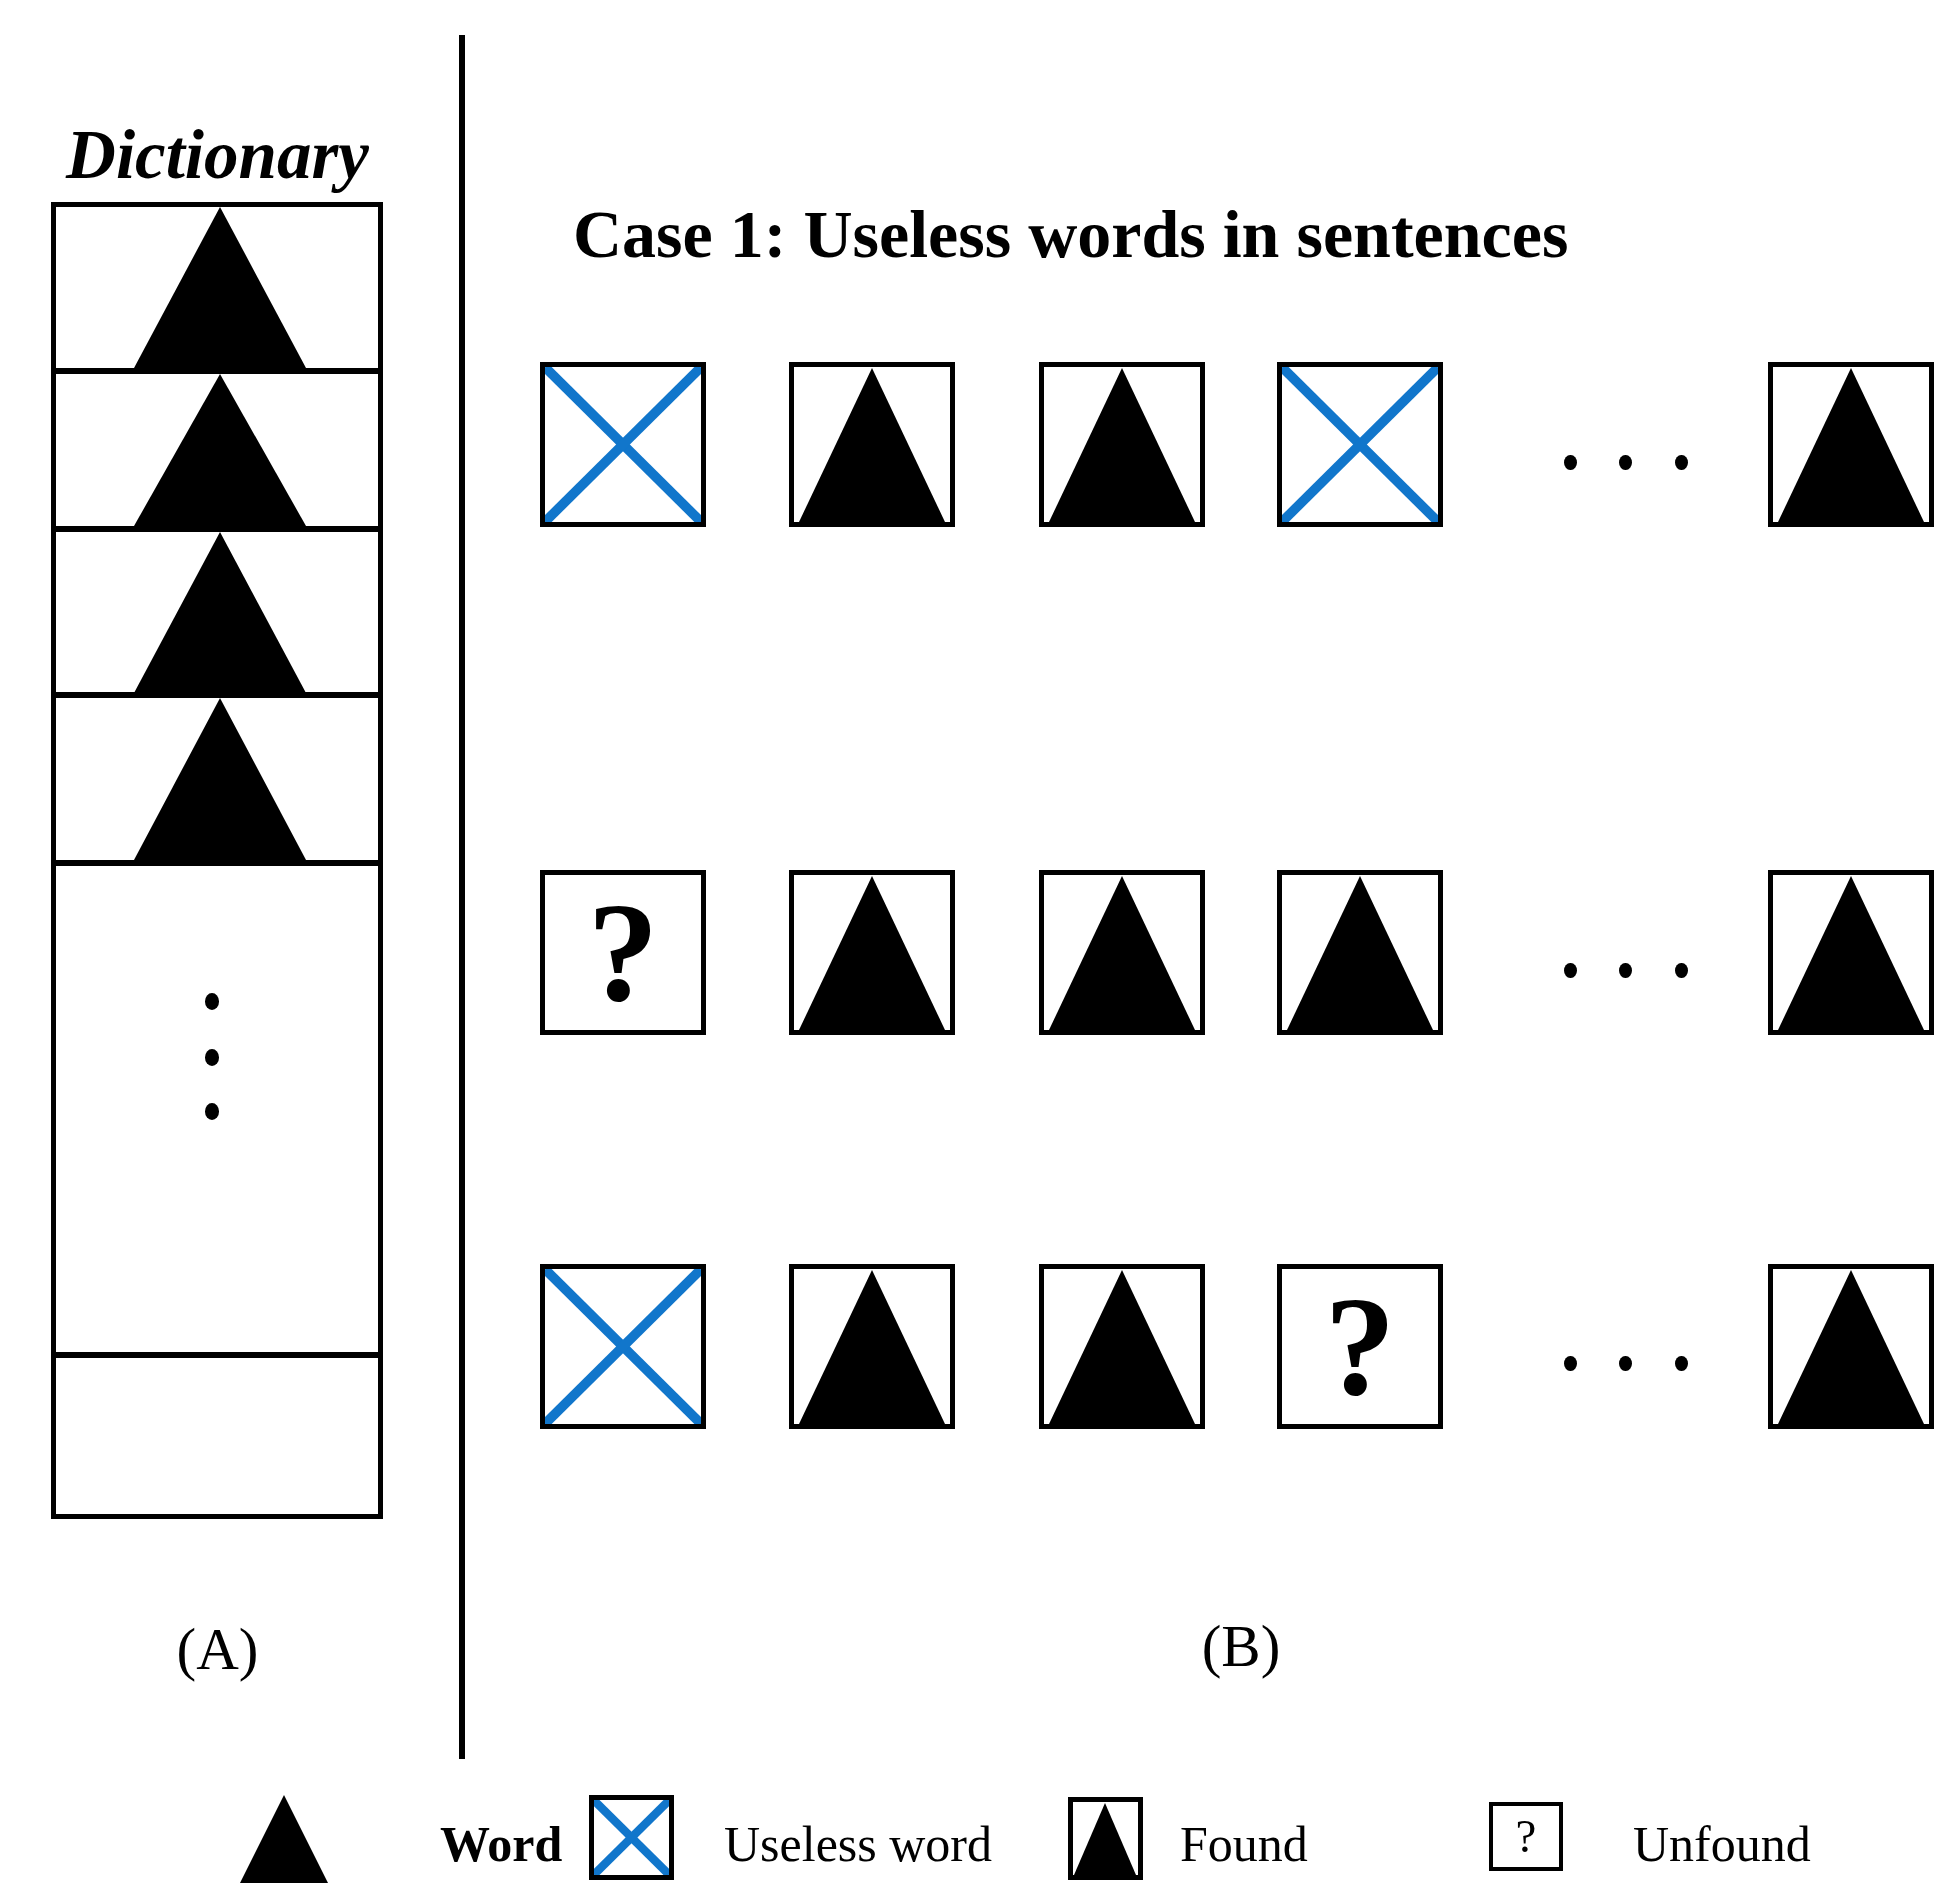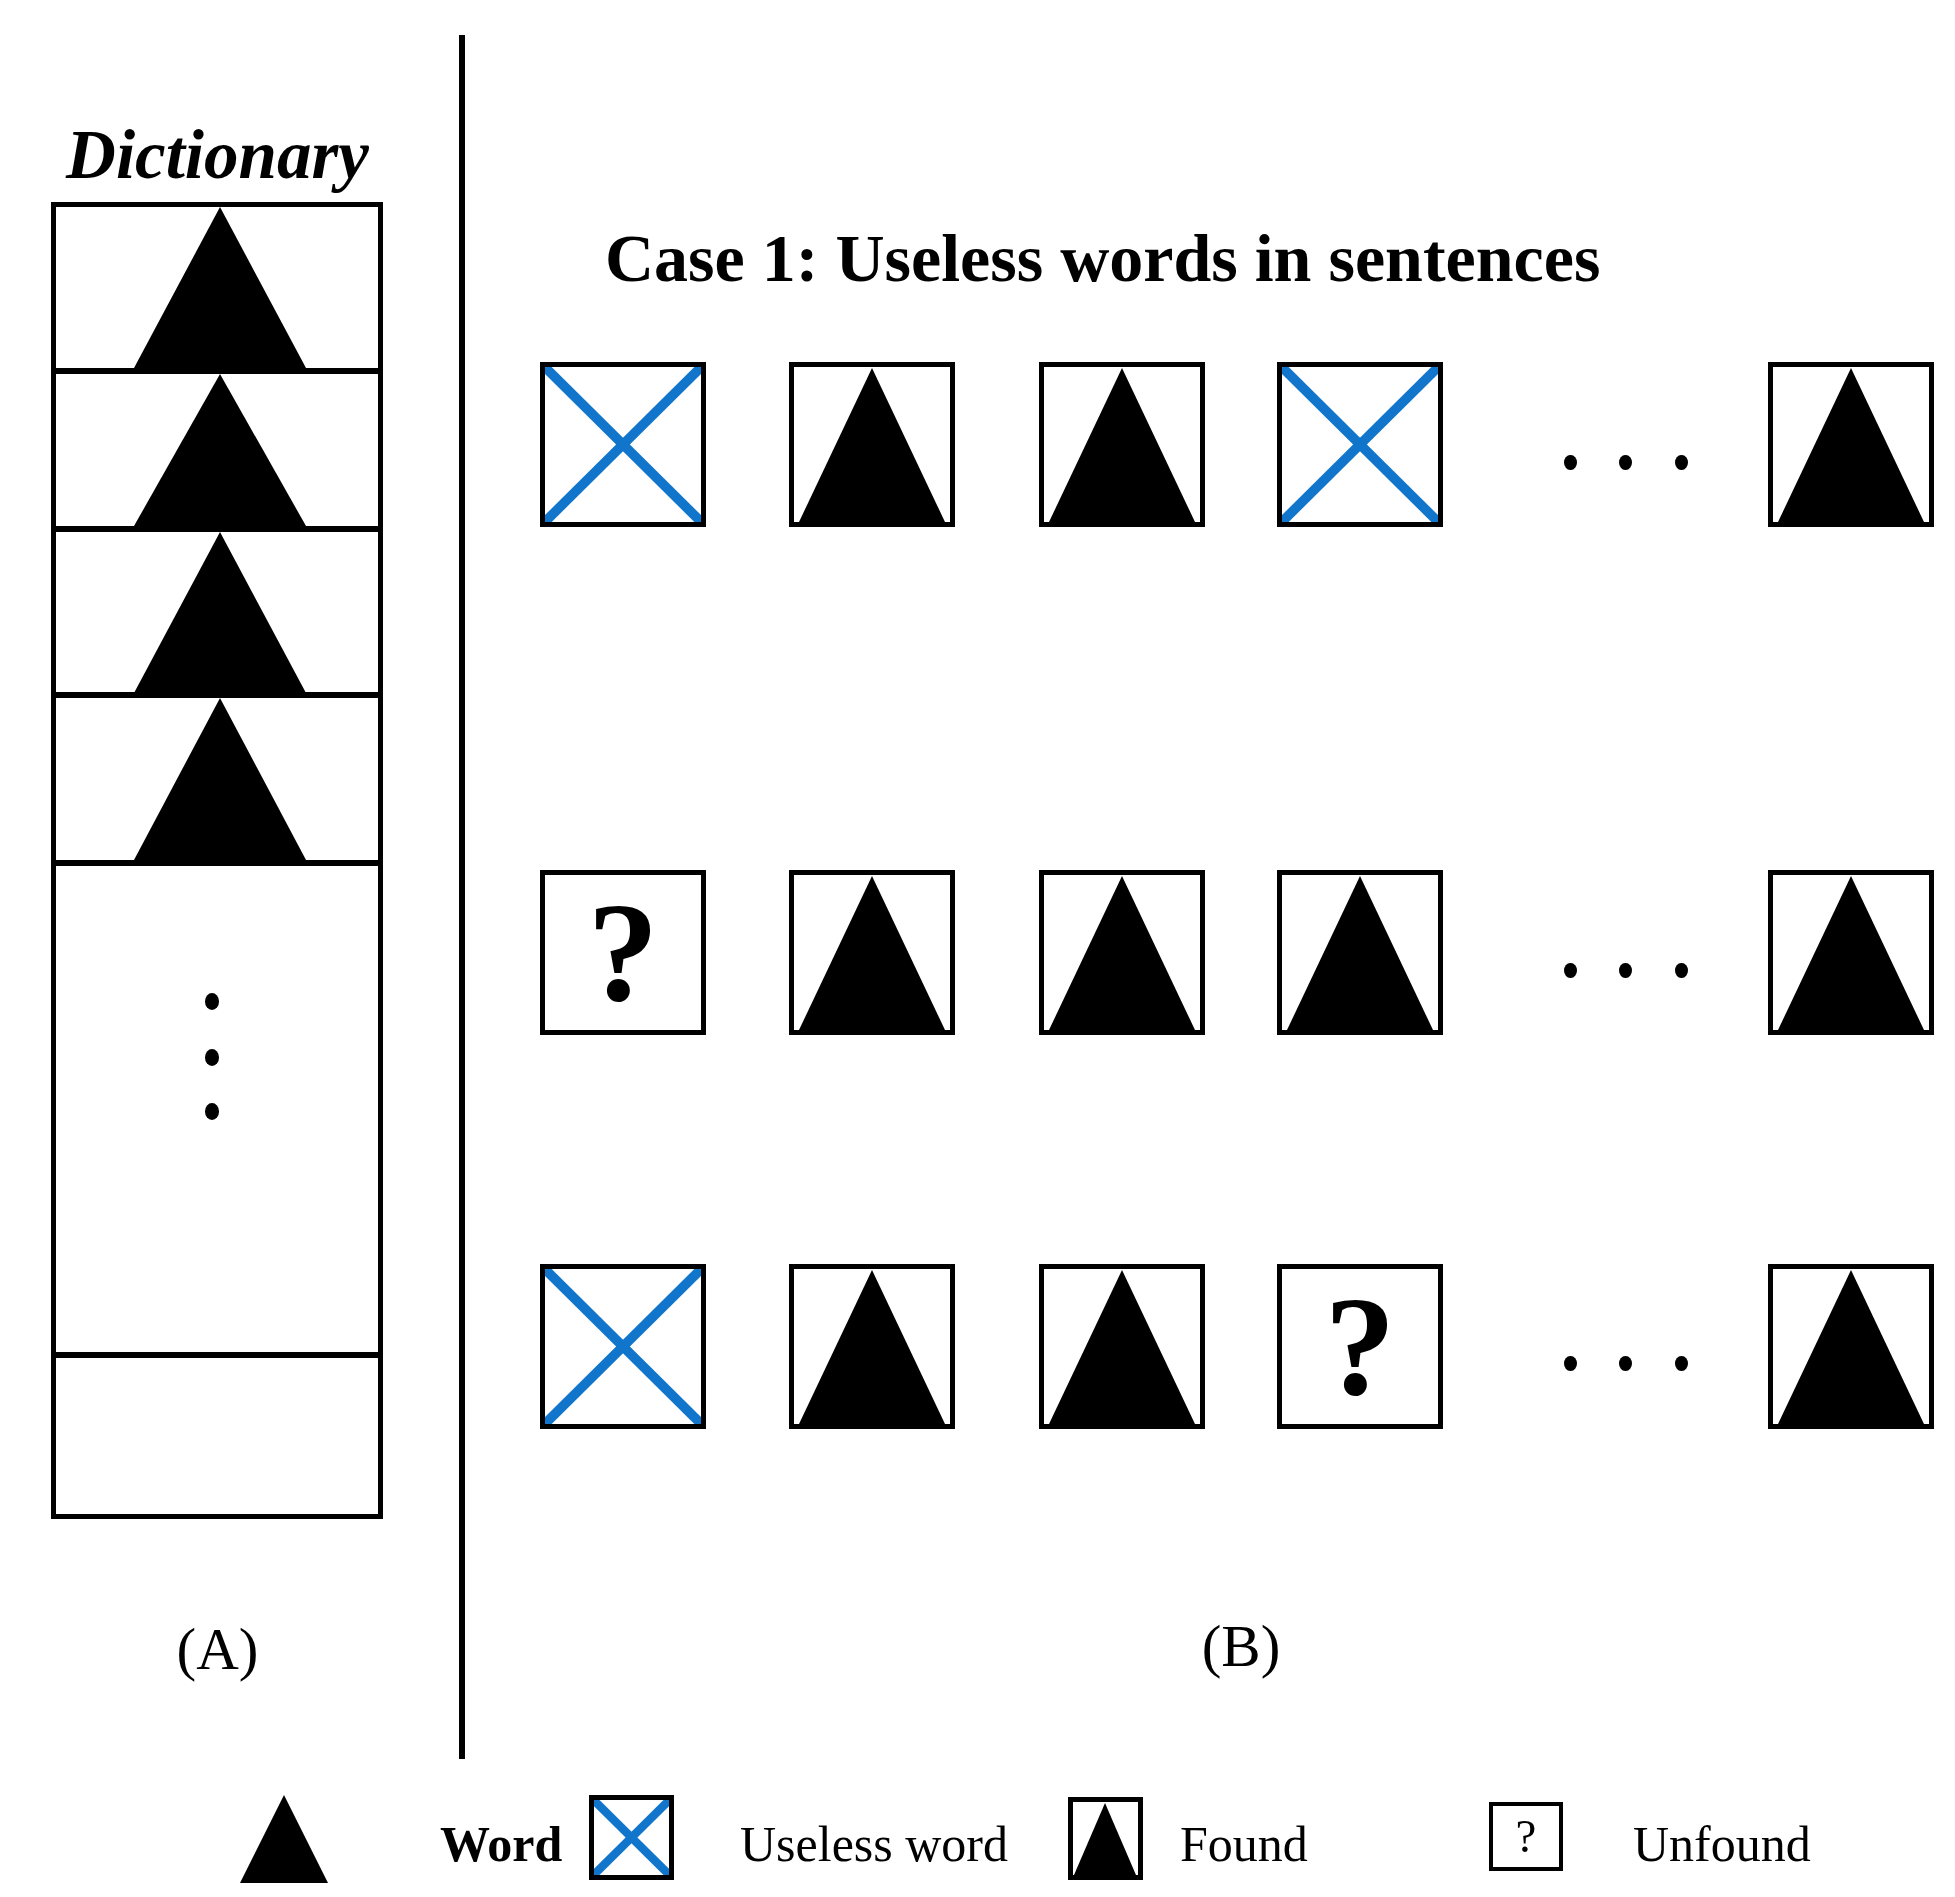--- a/index.html
+++ b/index.html
@@ -48,21 +48,21 @@
         <div class="dot" style="left: 149px; top: 786px; width: 14px; height: 16.6px;"></div>
         <div class="dot" style="left: 149px; top: 842px; width: 14px; height: 16.6px;"></div>
         <div class="dot" style="left: 149px; top: 896px; width: 14px; height: 16.6px;"></div>
       </div>
   </div>
 
   <div class="abs panel-label center-text" style="left:51px;top:1620px;width:333px;">(A)</div>
 
   <div class="abs panel-label center-text" style="left:1172px;top:1617px;width:138px;">(B)</div>
 
-  <div class="abs heading" style="left:605px;top:199px;margin-top:24px;">Case 1: Useless words in sentences</div>
+  <div class="abs heading" style="left:573px;top:199px;">Case 1: Useless words in sentences</div>
 
   <div class="row-group">
       <div class="row-box" style="left: 540px; top: 362px;">
         <svg width="156" height="155" viewBox="0 0 226 224">
           <line x1="0" y1="0" x2="226" y2="224" stroke="#1176cb" stroke-width="14"></line>
           <line x1="226" y1="0" x2="0" y2="224" stroke="#1176cb" stroke-width="14"></line>
         </svg>
       </div>
       <div class="row-box" style="left: 789px; top: 362px;">
         <div class="tri" style="border-left-width: 73px; border-right-width: 73px; border-bottom-width: 154px; left: 4.8px; bottom: 0px;"></div>
@@ -131,21 +131,21 @@
 
     <div class="tri" style="left:240px;top:1795px;border-left-width:44px;border-right-width:44px;border-bottom-width:88px;"></div>
     <div class="legend-label" style="left:440px;top:1814px;font-weight:bold;">Word</div>
 
     <div class="legend-box" style="left:589px;top:1795px;width:75px;height:75px;">
       <svg width="75" height="75" viewBox="0 0 109 108">
         <line x1="0" y1="0" x2="109" y2="108" stroke="#1176cb" stroke-width="12"></line>
         <line x1="109" y1="0" x2="0" y2="108" stroke="#1176cb" stroke-width="12"></line>
       </svg>
     </div>
-    <div class="legend-label" style="left:740px;top:1814px;">Useless word</div>
+    <div class="legend-label" style="left:724px;top:1814px;">Useless word</div>
 
     <div class="legend-box" style="left:1068px;top:1797px;width:65px;height:73px;">
       <div class="tri" style="left:1.4px;bottom:0;border-left-width:31px;border-right-width:31px;border-bottom-width:72px;"></div>
     </div>
     <div class="legend-label" style="left:1180px;top:1814px;">Found</div>
 
     <div class="legend-box" style="left:1489px;top:1802px;width:66px;height:61px;border-width:4.8px;">
       <div class="abs center-text" style="left:0;top:0;width:66px;height:61px;font-size:47px;line-height:61px;">?</div>
     </div>
     <div class="legend-label" style="left:1633px;top:1814px;">Unfound</div>

